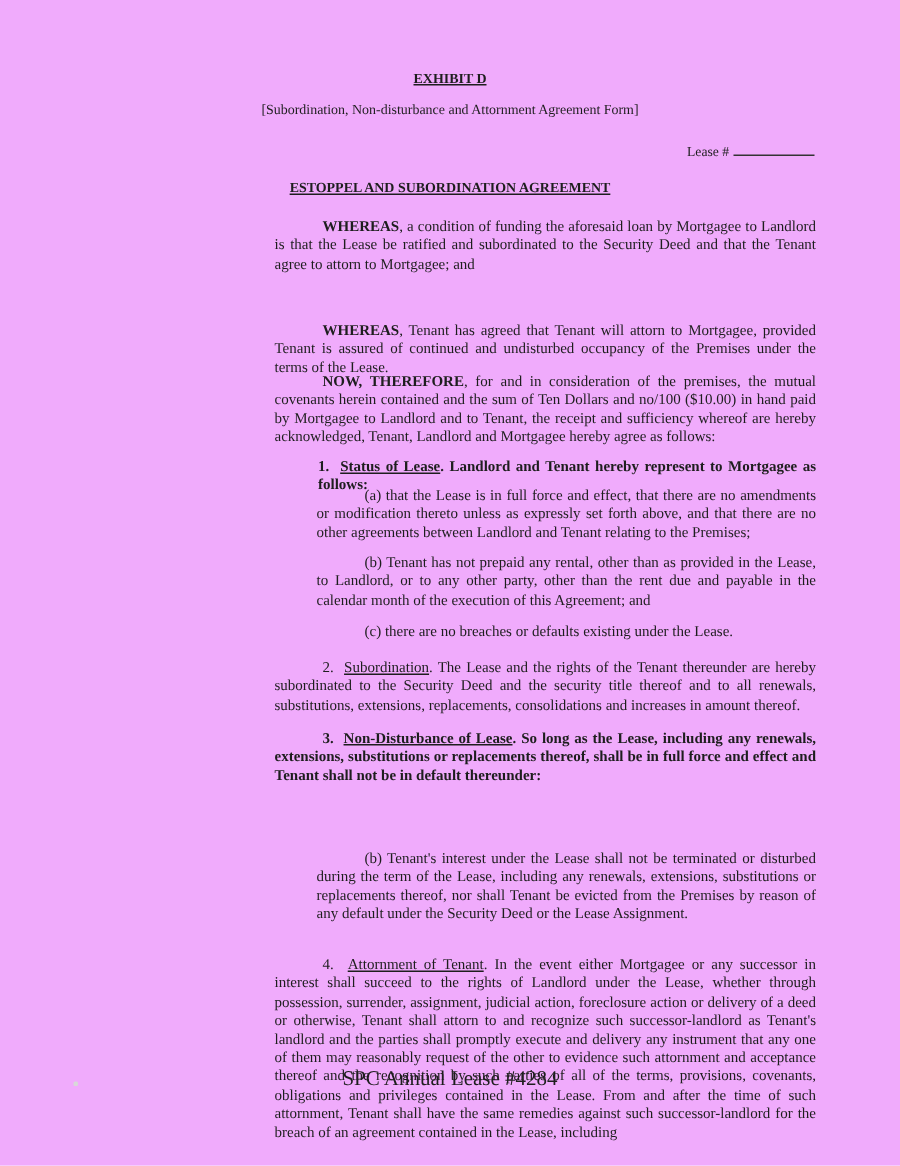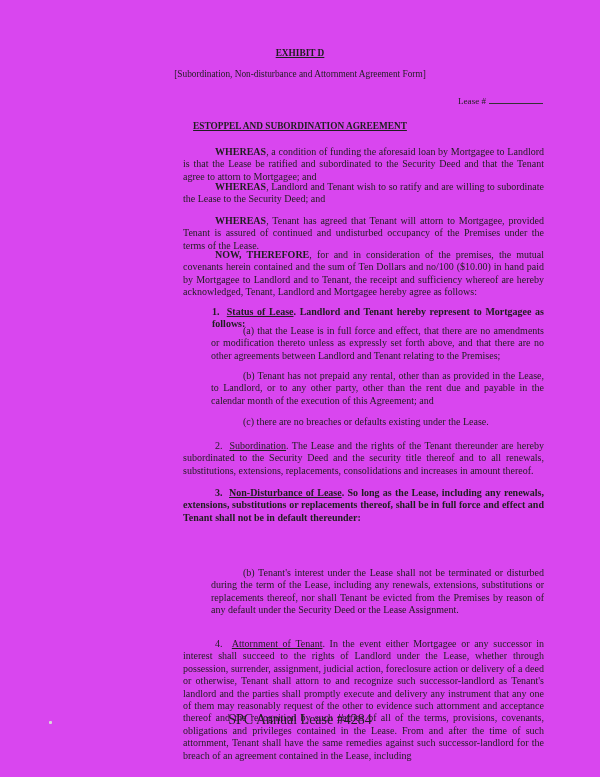--- a/index.html
+++ b/index.html
@@ -1,18 +1,18 @@
 <!DOCTYPE html>
 <html><head>
 <meta charset="utf-8">
 <style>
   html, body { margin: 0; padding: 0; background: #ffffff; }
   body { width: 600px; height: 777px; position: relative; overflow: hidden;
          font-family: "Liberation Serif", "DejaVu Serif", serif; color: #1e1e1e; }
-  .page { position: absolute; left: 0; top: 0; width: 600px; height: 777px; background: #d946ef; }
+  .page { position: absolute; left: 0; top: 0; width: 600px; height: 777px; background: #f0abfc; }
   .title { position: absolute; left: 0; width: 600px; text-align: center; font-size: 9.3px; }
   .bold { font-weight: bold; }
   .u { text-decoration: underline; }
   p { margin: 0; text-align: justify; }
   .ind1 { text-indent: 32px; }
   .blk { position: absolute; left: 183px; width: 361px; font-size: 10px; line-height: 12.4px; text-align: justify; }
   .blank { display: inline-block; width: 54px; border-bottom: 1px solid #333; height: 8px; vertical-align: baseline; margin-left: 3px; }
   .footer { position: absolute; left: 0; width: 600px; text-align: center; font-size: 14px; line-height: 11px; }
   .mark { position: absolute; left: 49px; top: 721px; width: 3px; height: 3px; background: #d8d8d8; border-radius: 1px; }
 </style>
@@ -25,23 +25,20 @@
   <div class="title" style="top:69px;">[Subordination, Non-disturbance and Attornment Agreement Form]</div>
 
   <div style="position:absolute; top:95px; left:458px; font-size:9.1px;">
     <span>Lease #</span><span class="blank"></span>
   </div>
 
   <div class="title bold u" style="top:121px;">ESTOPPEL AND SUBORDINATION AGREEMENT</div>
 
   <div class="blk" style="top:146px;">
     <p class="ind1"><span class="bold">WHEREAS</span><span>, a condition of funding the aforesaid loan by Mortgagee to Landlord is that the Lease be ratified and subordinated to the Security Deed and that the Tenant agree to attorn to Mortgagee; and</span></p>
-  </div>
-  <div class="blk" style="top:181px;">
-    <p class="ind1"><span class="bold">WHEREAS</span><span>, Landlord and Tenant wish to so ratify and are willing to subordinate the Lease to the Security Deed; and</span></p>
   </div>
   <div class="blk" style="top:215px;">
     <p class="ind1"><span class="bold">WHEREAS</span><span>, Tenant has agreed that Tenant will attorn to Mortgagee, provided Tenant is assured of continued and undisturbed occupancy of the Premises under the terms of the Lease.</span></p>
   </div>
   <div class="blk" style="top:249px;">
     <p class="ind1"><span class="bold">NOW, THEREFORE</span><span>, for and in consideration of the premises, the mutual covenants herein contained and the sum of Ten Dollars and no/100 ($10.00) in hand paid by Mortgagee to Landlord and to Tenant, the receipt and sufficiency whereof are hereby acknowledged, Tenant, Landlord and Mortgagee hereby agree as follows:</span></p>
   </div>
 
   <div class="blk" style="top:306px;font-weight:bold;">
     <p style="padding-left:29px;"><span>1.</span>&nbsp;&nbsp;<span class="u">Status of Lease</span><span>. Landlord and Tenant hereby represent to Mortgagee as follows:</span></p>

